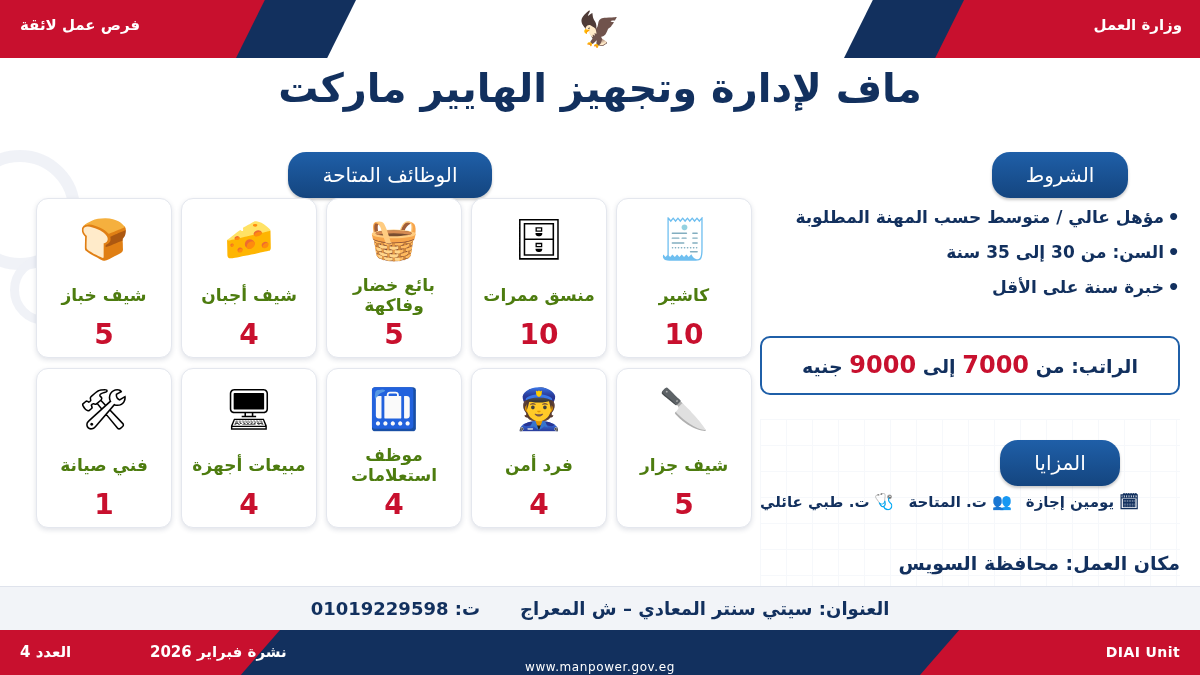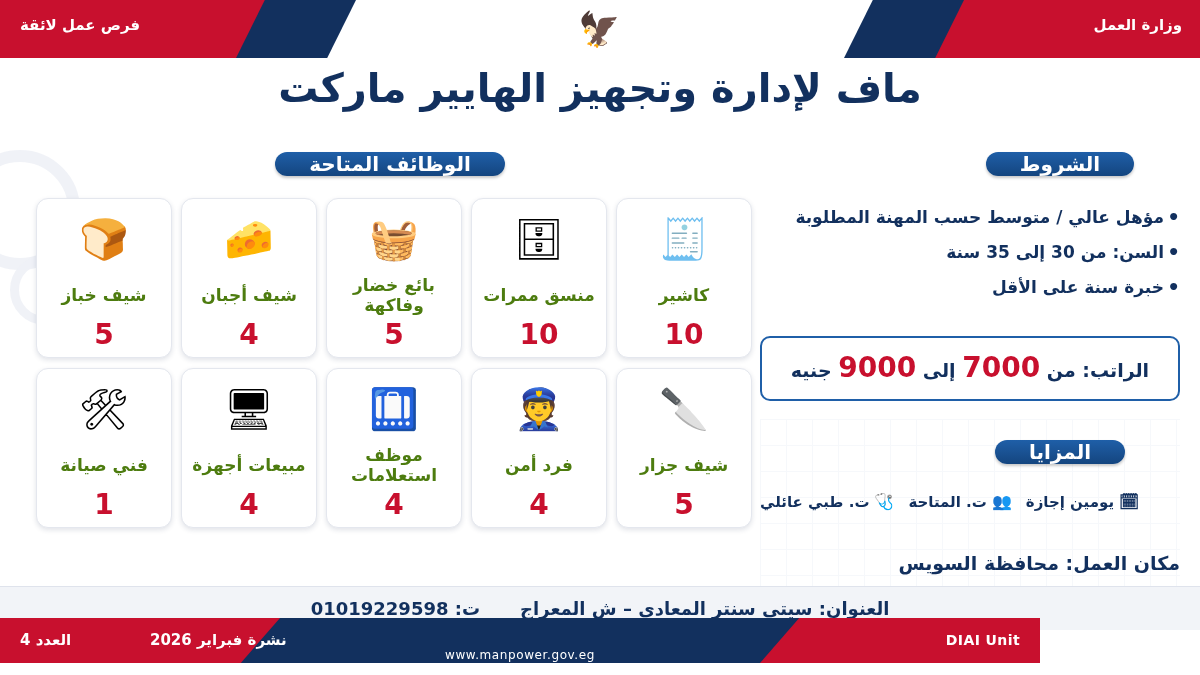--- a/index.html
+++ b/index.html
@@ -83,22 +83,22 @@
     background-image:
       linear-gradient(#e7ecf4 1px, transparent 1px),
       linear-gradient(90deg, #e7ecf4 1px, transparent 1px);
     background-size: 26px 26px;
   }
 
   
   .pill {
     display: inline-block;
     background: linear-gradient(180deg,#1f5fa8 0%, #14457f 100%);
-    color: #fff; font-weight: bold; font-size: 20px;
-    padding: 0 34px; border-radius: 18px;
+    color: #fff; font-weight: normal; font-size: 20px;
+    padding: 11px 34px; border-radius: 18px;
     box-shadow: 0 2px 3px rgba(0,0,0,.22);
   }
   .pill-wrap { position: absolute; text-align: center; }
   #jobs-pill-wrap { top: 152px; left: 180px; width: 420px; }
   #cond-pill-wrap { top: 152px; right: 20px; width: 240px; }
   #benefits-pill-wrap { top: 440px; right: 20px; width: 240px; }
 
   
   .jobs-grid {
     position: absolute; top: 198px; right: 448px;
@@ -148,21 +148,21 @@
   }
 
   .salary-box {
     position: absolute; top: 336px; right: 20px; width: 420px;
     border: 2px solid #1f5fa8; border-radius: 10px;
     padding: 10px 12px;
     text-align: center;
     color: #12305e; font-weight: bold; font-size: 19px; line-height: 1.45;
     background: #fff;
   }
-  .salary-box .num { color: #c8102e; font-size: 28px; margin-top: 44px; }
+  .salary-box .num { color: #c8102e; font-size: 24px; margin-top: 44px; }
 
   
   .benefits-row {
     position: absolute; top: 492px; right: 20px; width: 420px;
     display: flex; flex-direction: row-reverse; justify-content: flex-start;
     align-items: center; gap: 14px; direction: rtl;
   }
   .benefit {
     display: flex; align-items: center; gap: 5px;
     color: #12305e; font-weight: bold; font-size: 15px;
@@ -179,21 +179,21 @@
     position: absolute; left: 0; bottom: 45px; width: 1200px; height: 44px;
     background: #f2f4f8;
     border-top: 1px solid #dfe3ec;
     display: flex; align-items: center; justify-content: center;
     gap: 40px; direction: rtl;
     color: #12305e; font-weight: bold; font-size: 18px;
   }
 
   
   .footer {
-    position: absolute; left: 0; bottom: 12px; width: 1040px; height: 45px;
+    position: absolute; left: 0; bottom: 0; width: 1200px; height: 45px;
     background: #12305e;
   }
   .footer .f-left-red {
     position: absolute; left: 0; top: 0; width: 280px; height: 45px;
     background: #c8102e;
     clip-path: polygon(0 0, 100% 0, 86% 100%, 0 100%);
   }
   .footer .f-right-red {
     position: absolute; right: 0; top: 0; width: 280px; height: 45px;
     background: #c8102e;

